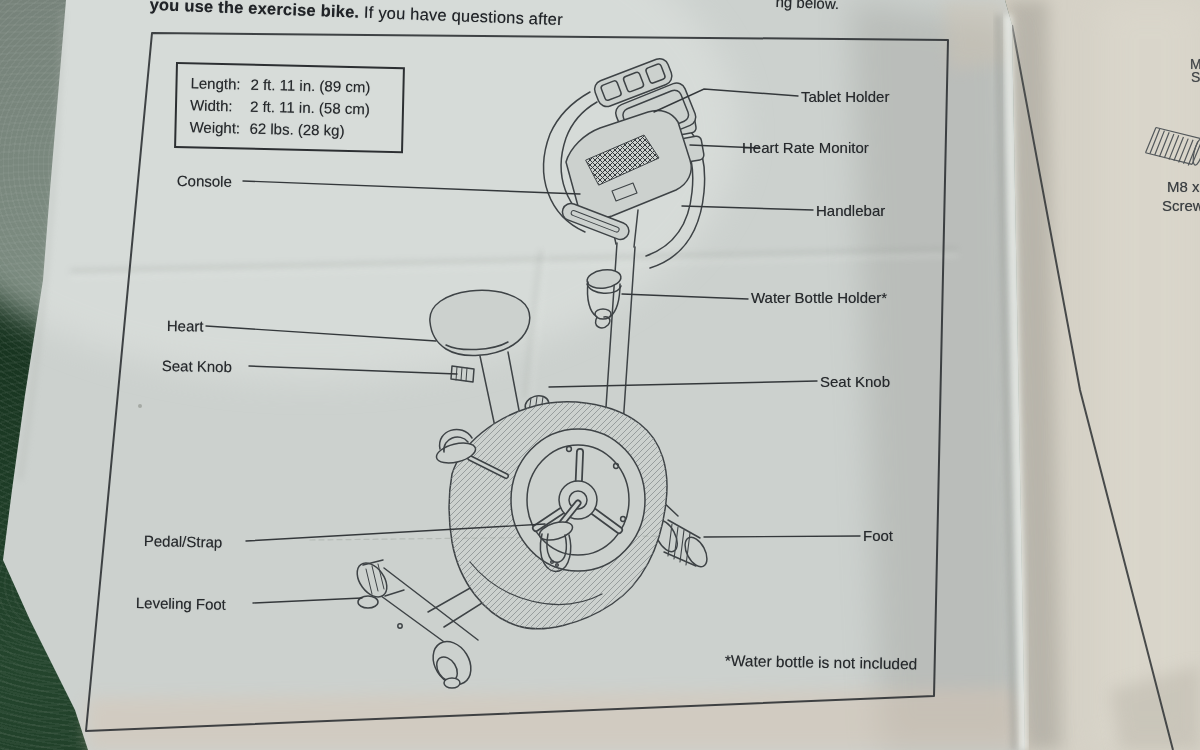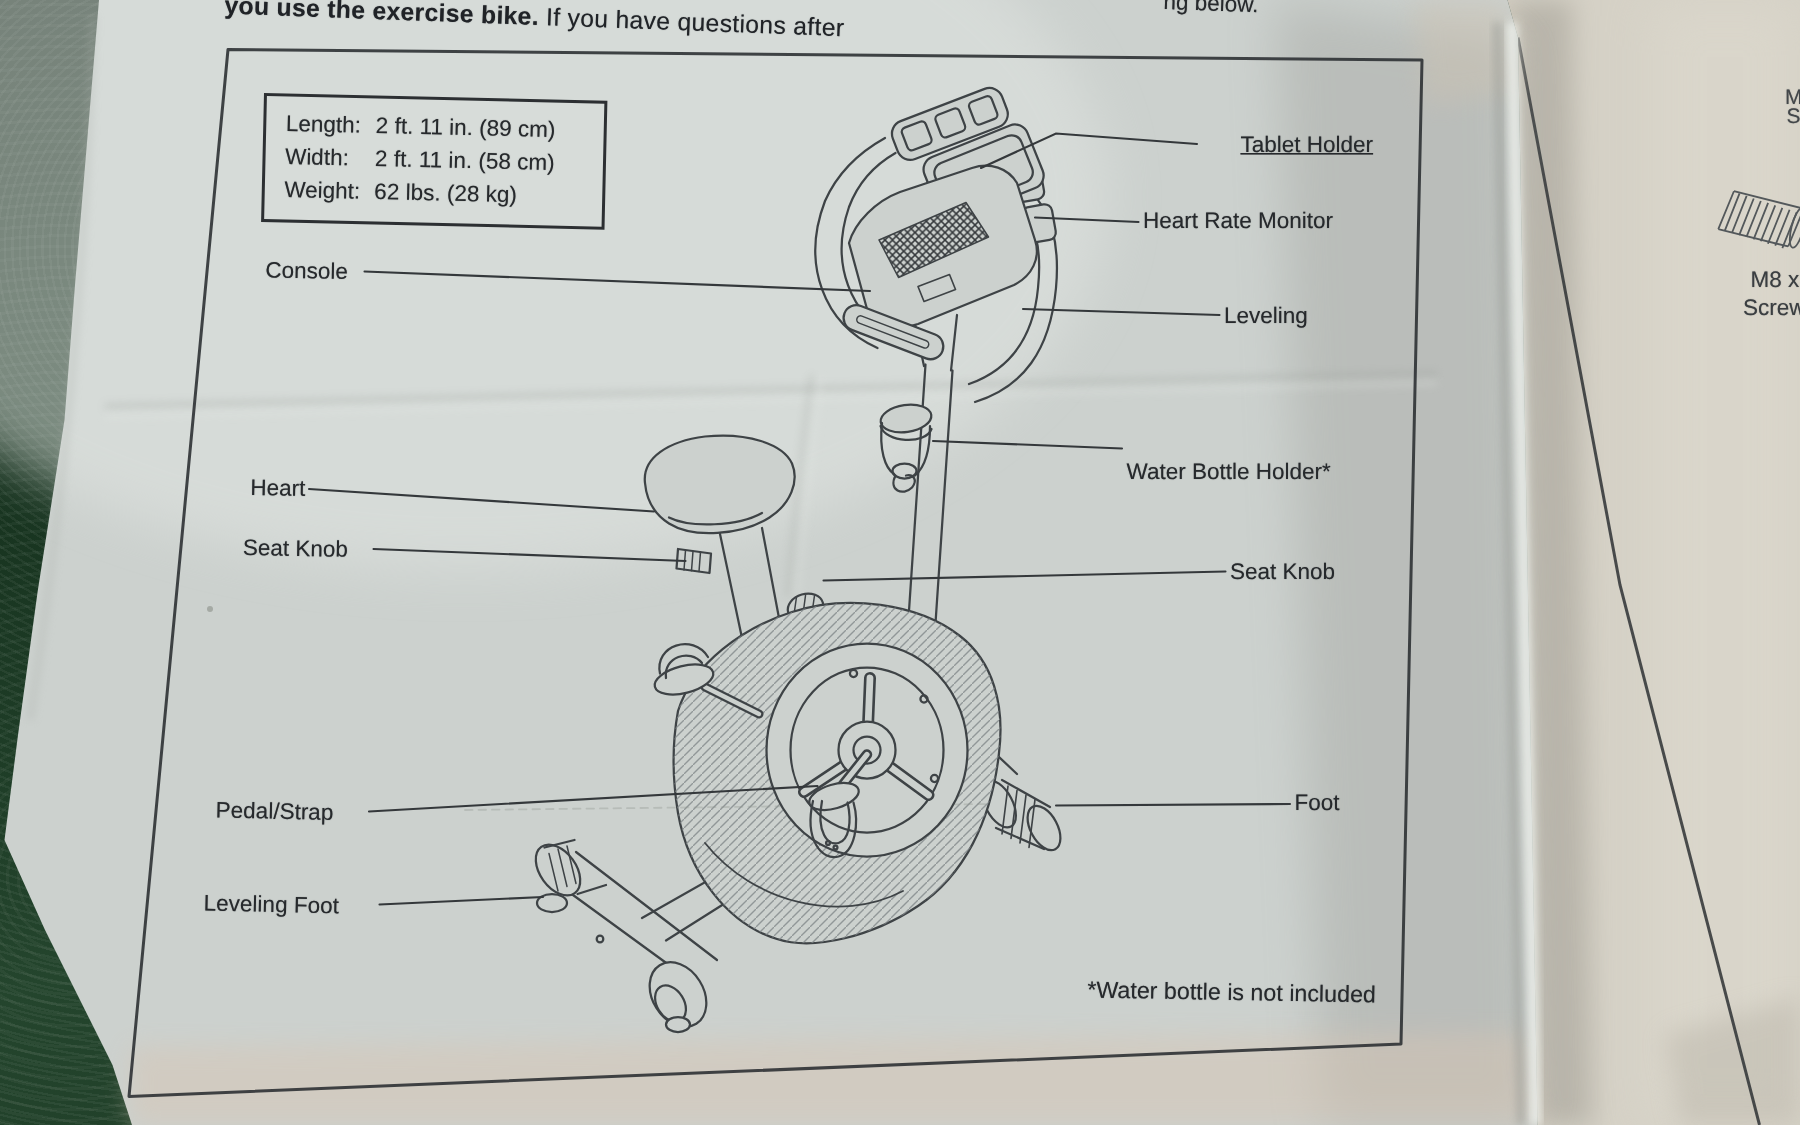--- a/index.html
+++ b/index.html
@@ -27,24 +27,24 @@
     border:2px solid #2c2f32;transform:rotate(1.3deg);transform-origin:left top;
     padding:8px 0 0 13px;background:rgba(255,255,255,0.04);
   }
   .spec-row{color:#26292c;font-size:15px;line-height:22px;white-space:nowrap;text-shadow:0 0 .7px rgba(45,49,52,.5);}
   .spec-row .lab{display:inline-block;width:60px;}
   .lbl-console{left:177px;top:172px;transform:rotate(1deg);}
   .lbl-seat{left:167px;top:317px;transform:rotate(1deg);}
   .lbl-seatknob-l{left:162px;top:357px;transform:rotate(1deg);}
   .lbl-pedal{left:144px;top:532px;transform:rotate(1.2deg);}
   .lbl-level{left:136px;top:594px;transform:rotate(1.2deg);}
-  .lbl-tablet{left:827px;top:88px;text-decoration:underline;}
-  .lbl-heart{left:762px;top:139px;text-align:center;}
+  .lbl-tablet{left:801px;top:88px;}
+  .lbl-heart{left:742px;top:139px;text-align:center;}
   .lbl-handle{left:816px;top:202px;}
-  .lbl-bottle{left:751px;top:306px;}
+  .lbl-bottle{left:751px;top:289px;}
   .lbl-seatknob-r{left:820px;top:373px;}
   .lbl-wheel{left:863px;top:527px;}
   .footnote{left:725px;top:652px;transform:rotate(1deg);font-size:15.5px;}
   .rp-frag1{left:1190px;top:56px;font-size:14px;color:#43474a;}
   .rp-frag2{left:1191px;top:69px;font-size:14px;color:#43474a;}
   .rp-cap1{left:1167px;top:178px;color:#3a3e41;}
   .rp-cap2{left:1162px;top:197px;color:#3a3e41;}
 </style>
 </head>
 <body>
@@ -278,21 +278,21 @@
     <div class="spec-row"><span class="lab">Weight:</span><span>62 lbs. (28 kg)</span></div>
   </div>
 
   <div class="txt lbl-console">Console</div>
   <div class="txt lbl-seat">Heart</div>
   <div class="txt lbl-seatknob-l">Seat Knob</div>
   <div class="txt lbl-pedal">Pedal/Strap</div>
   <div class="txt lbl-level">Leveling Foot</div>
   <div class="txt lbl-tablet">Tablet Holder</div>
   <div class="txt lbl-heart">Heart Rate Monitor</div>
-  <div class="txt lbl-handle">Leveling</div>
+  <div class="txt lbl-handle">Handlebar</div>
   <div class="txt lbl-bottle">Water Bottle Holder*</div>
   <div class="txt lbl-seatknob-r">Seat Knob</div>
   <div class="txt lbl-wheel">Foot</div>
 
   <div class="txt footnote">*Water bottle is not included</div>
 
   <div class="txt rp-frag1">M</div>
   <div class="txt rp-frag2">S</div>
   <div class="txt rp-cap1">M8 x</div>
   <div class="txt rp-cap2">Screw</div>

